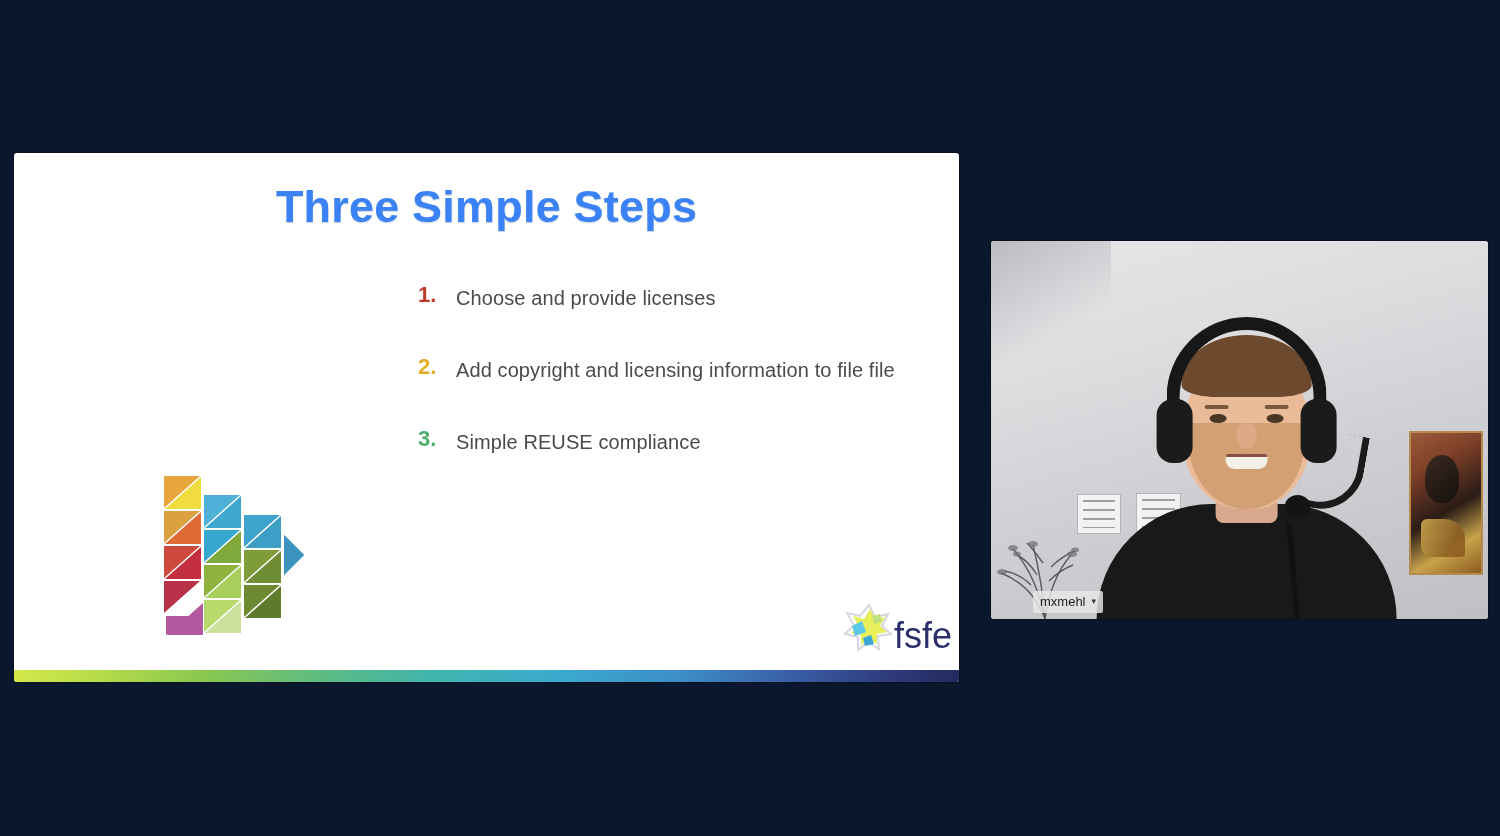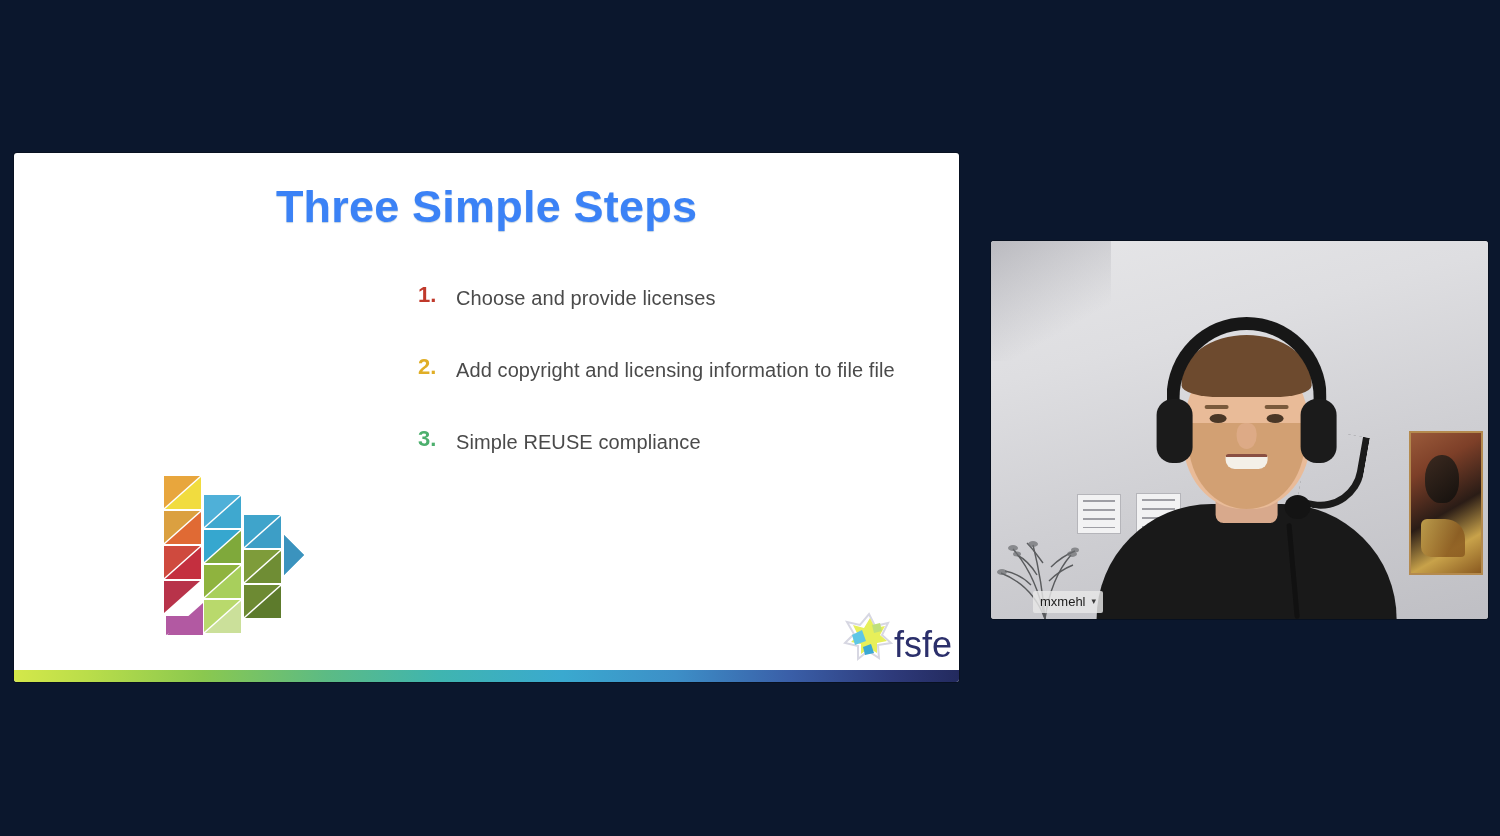--- a/index.html
+++ b/index.html
@@ -93,21 +93,21 @@
     font-weight: bold;
     color: #565656;
     letter-spacing: 3px;
     line-height: 56px;
   }
 
   
   #fsfe-logo {
     position: absolute;
     right: 0px;
-    bottom: 10px;
+    bottom: 19px;
     width: 120px;
     height: 62px;
   }
   #fsfe-logo svg { display: block; }
 
   
   #slide-gradient-bar {
     position: absolute;
     left: 0;
     bottom: 0;

